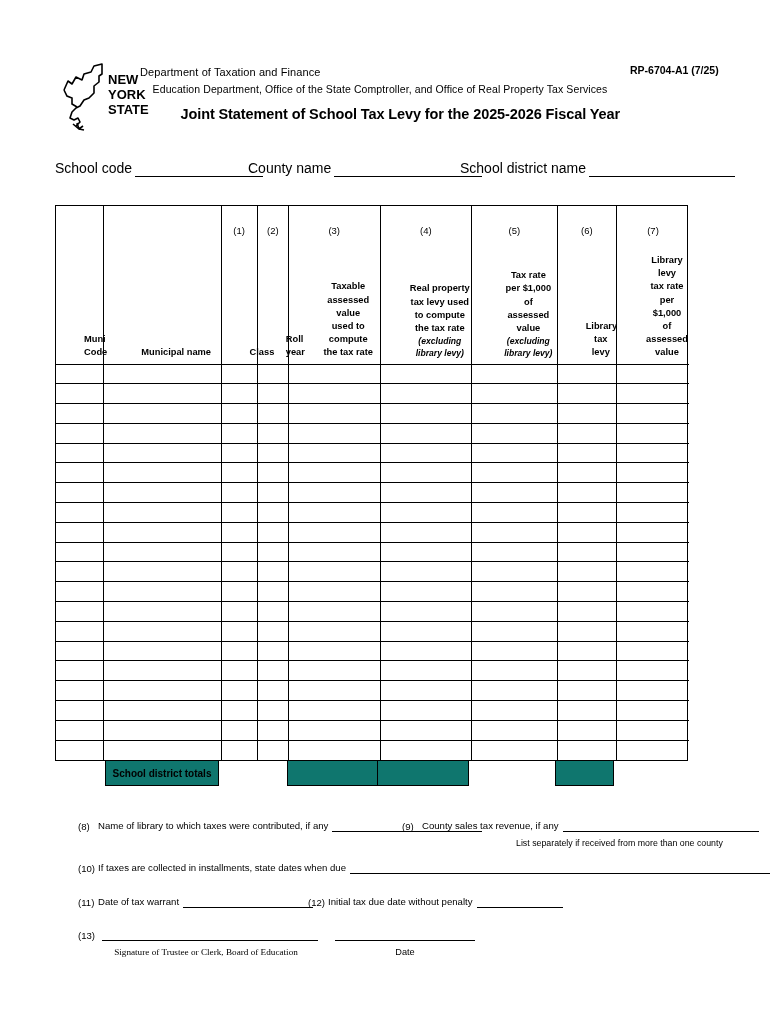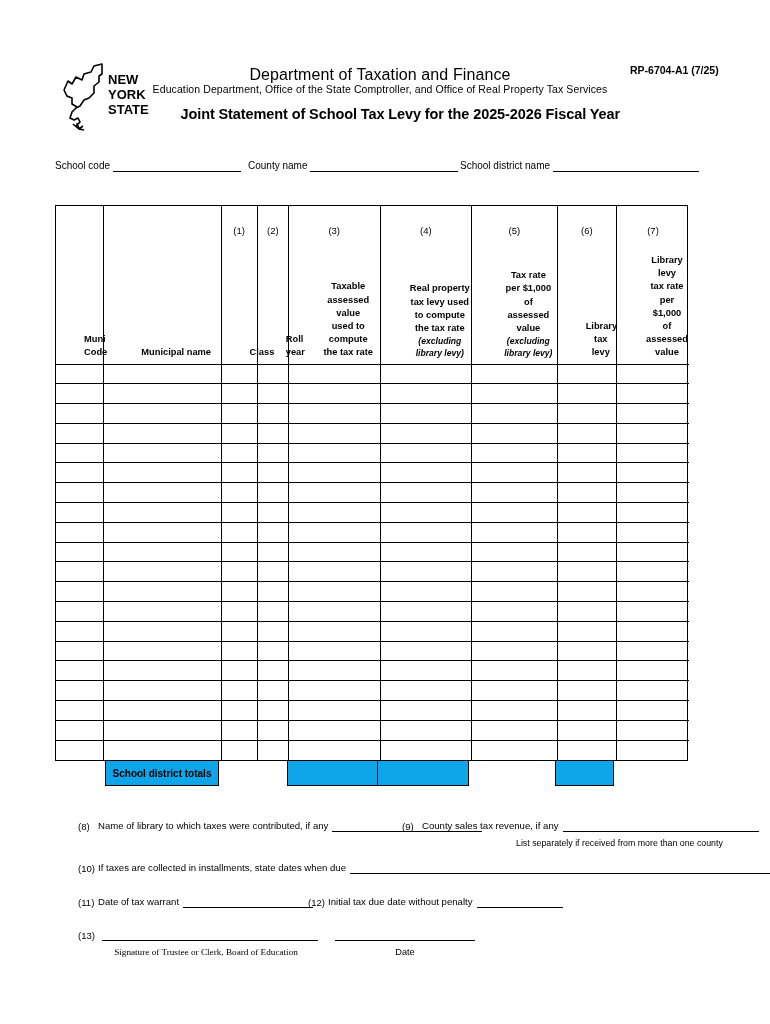--- a/index.html
+++ b/index.html
@@ -33,22 +33,22 @@
     position: absolute;
     left: 58px; top: 2px;
     width: 96px; height: 76px;
   }
   .logo svg { display: block; }
 
   .hdr-line1 {
     position: absolute;
     left: 140px; top: 8px;
     width: 480px;
-    text-align: center;
-    font-size: 16px;
+    text-align: left;
+    font-size: 11px;
     letter-spacing: 0.1px;
   }
   .hdr-line2 {
     position: absolute;
     left: 140px; top: 25px;
     width: 480px;
     text-align: center;
     font-size: 10.5px;
     letter-spacing: 0.1px;
   }
@@ -68,21 +68,21 @@
     font-weight: bold;
     white-space: nowrap;
   }
 
   
   .idline {
     position: absolute;
     left: 0; top: 160px;
     width: 770px;
     height: 22px;
-    font-size: 10px;
+    font-size: 14px;
   }
   .idfield {
     position: absolute;
     white-space: nowrap;
     display: flex;
     align-items: flex-end;
   }
   .idfield .lbl { padding-bottom: 1px; }
   .idfield .rule {
     border-bottom: 1.3px solid #000;
@@ -155,21 +155,21 @@
     left: 55px; top: 761px;
     width: 633px;
     height: 26px;
   }
   .tot-box {
     position: absolute;
     top: 0;
     height: 25px;
     border: 1.5px solid #000;
     border-top: none;
-    background: #0ea5e9;
+    background: #0f766e;
   }
   .tot-label {
     left: 50px;
     width: 114px;
     font-size: 10px;
     font-weight: bold;
     text-align: center;
     line-height: 25px;
     white-space: nowrap;
   }

